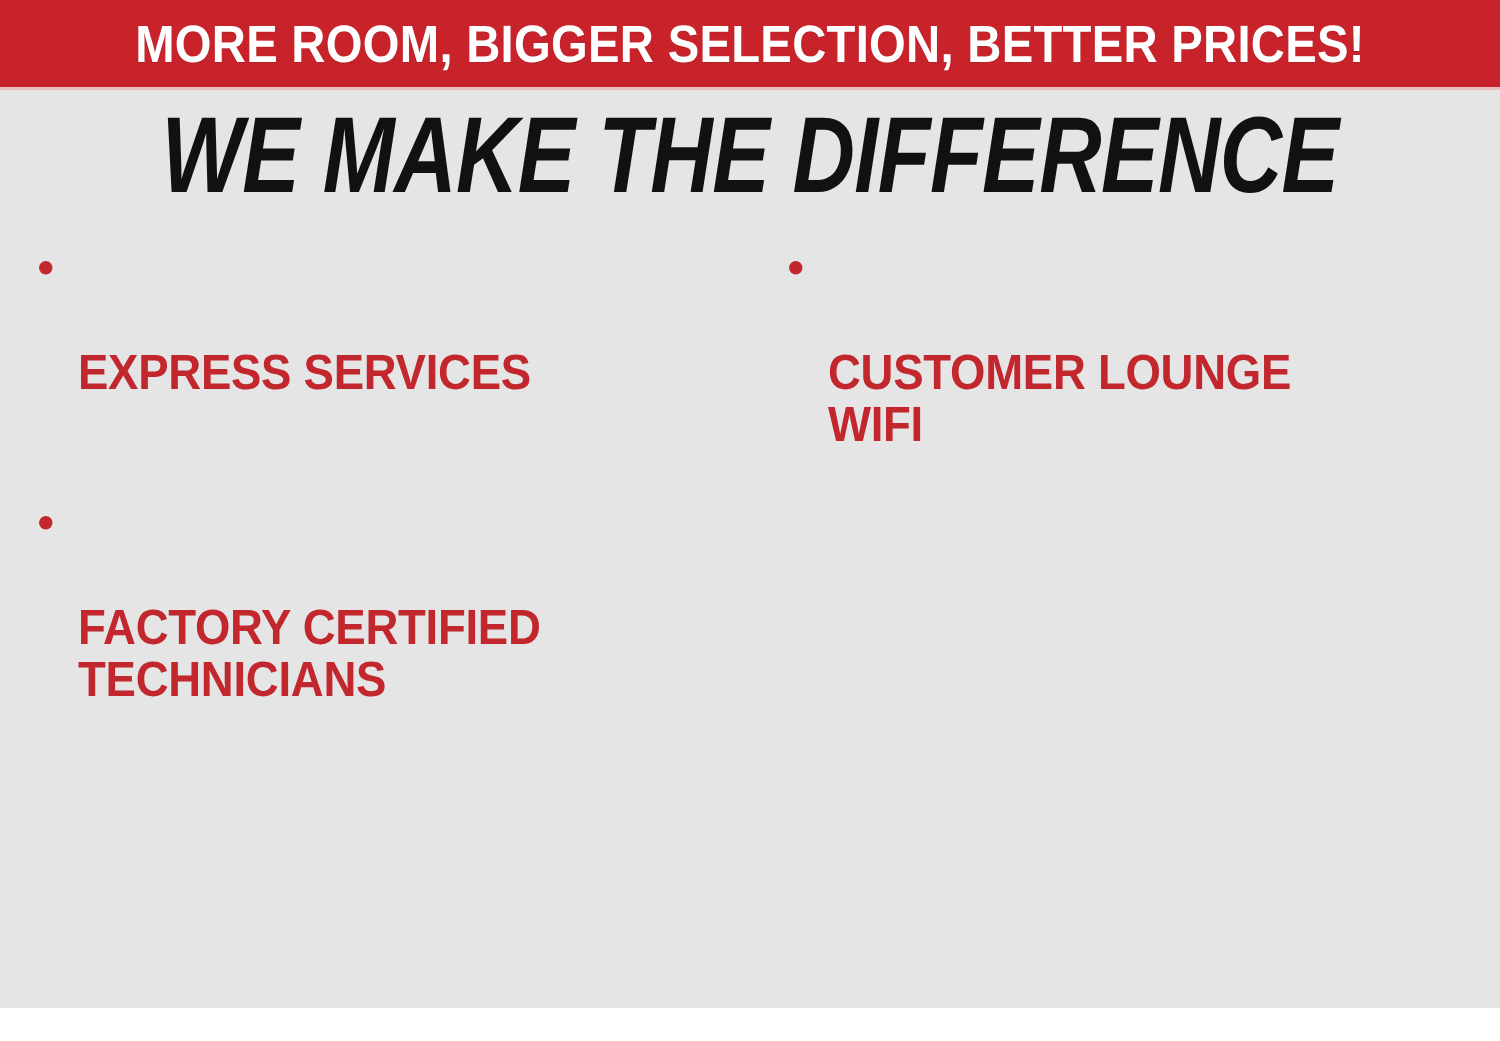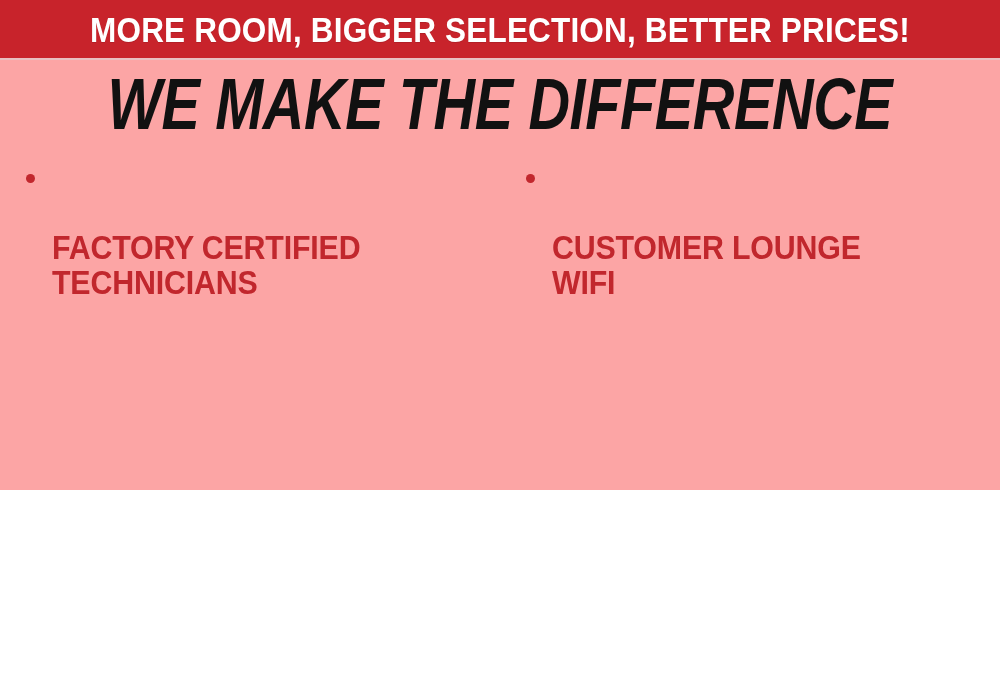--- a/index.html
+++ b/index.html
@@ -3,22 +3,22 @@
 <meta charset="utf-8">
 <style>
   html, body {
     margin: 0;
     padding: 0;
     background: #ffffff;
   }
   #page {
     position: relative;
     width: 1000px;
-    height: 490px;
-    background: #fca5a5;
+    height: 672px;
+    background: #e5e5e5;
     overflow: hidden;
     font-family: "Liberation Sans", sans-serif;
     -webkit-font-smoothing: antialiased;
   }
 
   
   #banner {
     position: absolute;
     left: 0;
     top: 0;
@@ -124,20 +124,24 @@
   <div id="banner">
     <div id="banner-text">MORE ROOM, BIGGER SELECTION, BETTER PRICES!</div>
   </div>
   <div id="banner-underline"></div>
 
   <div id="headline">WE MAKE THE DIFFERENCE</div>
 
   <div id="col-left" class="column">
 
 
+    <div class="bullet-item">
+      <span class="dot"></span>
+      <span class="txt">EXPRESS SERVICES</span>
+    </div>
 
     <div class="bullet-item">
       <span class="dot"></span>
       <span class="txt">FACTORY CERTIFIED
 TECHNICIANS</span>
     </div>
 
   </div>
 
   <div id="col-right" class="column">

